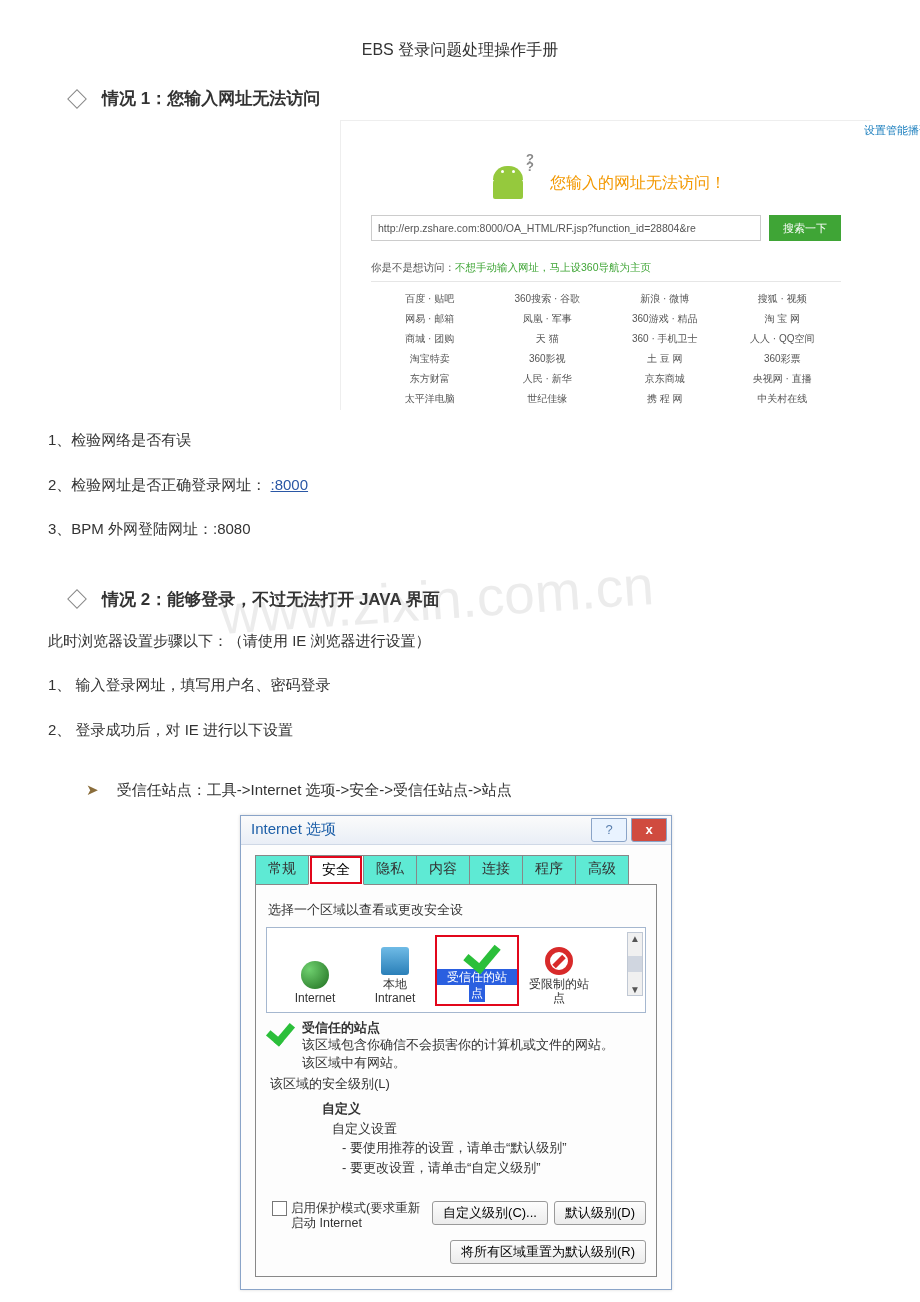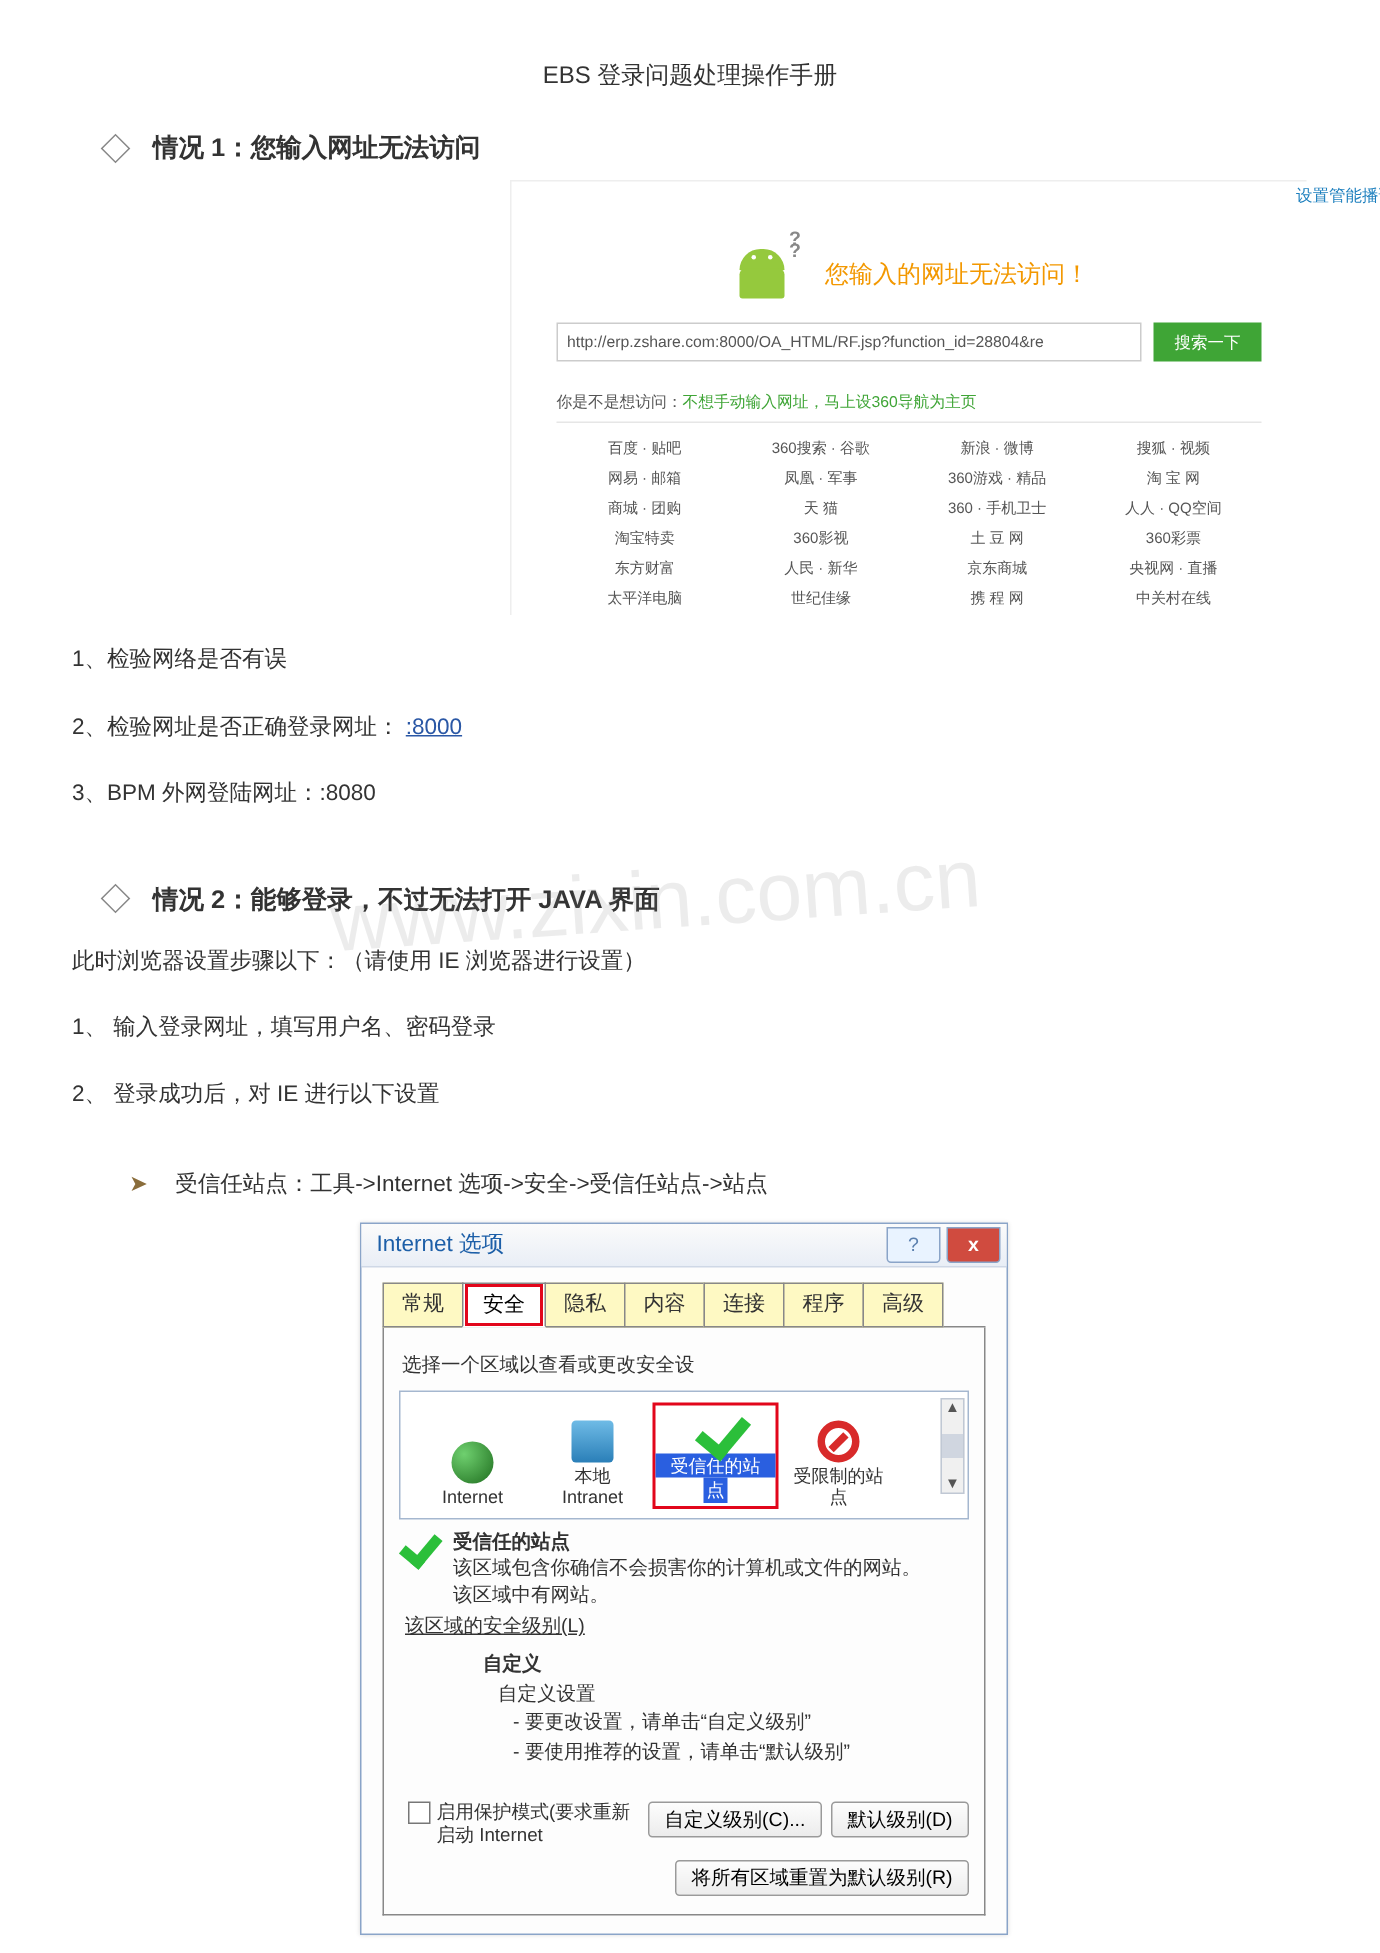--- a/index.html
+++ b/index.html
@@ -243,21 +243,21 @@
 
   .tabs-row {
     display: flex;
     margin: 10px 0 0 14px;
     font-size: 14px;
     position: relative;
   }
   .tab {
     padding: 4px 12px;
     border: 1px solid #888;
-    background: #fef9c3;
+    background: #5eead4;
     margin-right: -1px;
     position: relative;
   }
   .tab.active {
     background: #fff;
     color: #000;
     border-bottom-color: #fff;
     z-index: 2;
   }
   .tabs-underline {
@@ -546,27 +546,27 @@
         <div class="trusted-left">
           <div class="zicon check small"></div>
         </div>
         <div class="trusted-mid">
           <div class="trusted-title">受信任的站点</div>
           <div>该区域包含你确信不会损害你的计算机或文件的网站。</div>
           <div>该区域中有网站。</div>
         </div>
       </div>
 
-      <div style="margin:4px 0 0 4px;text-decoration:underline;">该区域的安全级别(L)</div>
+      <div style="margin:4px 0 0 4px;">该区域的安全级别(L)</div>
 
       <div class="level-block">
         <div class="bold" style="margin-left:50px;">自定义</div>
         <div style="margin-left:60px;">自定义设置</div>
+        <div style="margin-left:70px;">- 要使用推荐的设置，请单击“默认级别”</div>
         <div style="margin-left:70px;">- 要更改设置，请单击“自定义级别”</div>
-        <div style="margin-left:70px;">- 要使用推荐的设置，请单击“默认级别”</div>
       </div>
 
       <div class="protect-row">
         <span class="cb"></span>
         <span style="line-height:1.15">
           <span>启用保护模式(要求重新</span><br>
           <span>启动 Internet</span>
         </span>
         <span class="protect-btns">
           <button class="std-btn">自定义级别(C)...</button>

